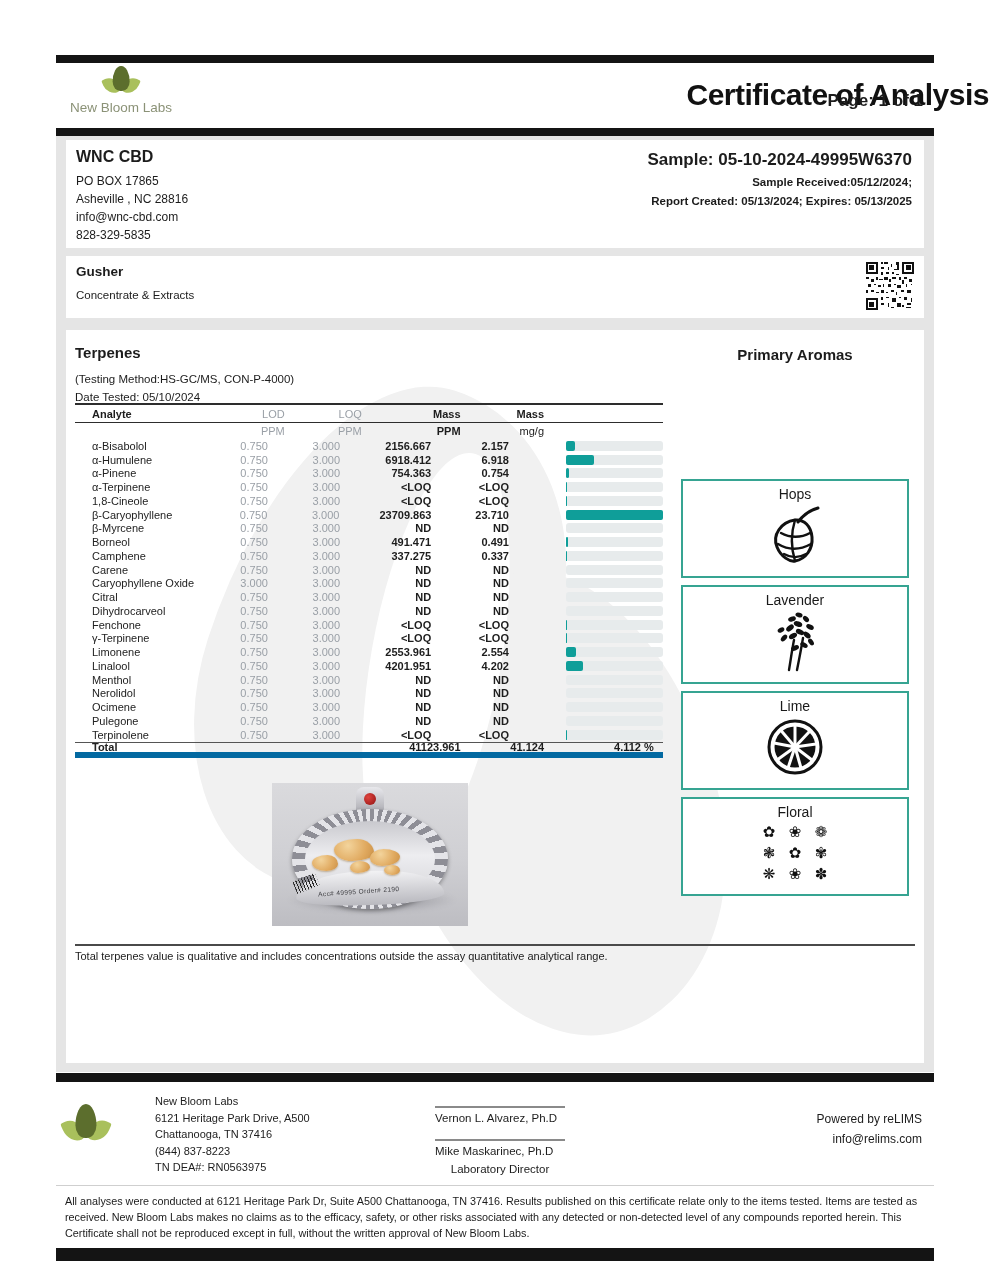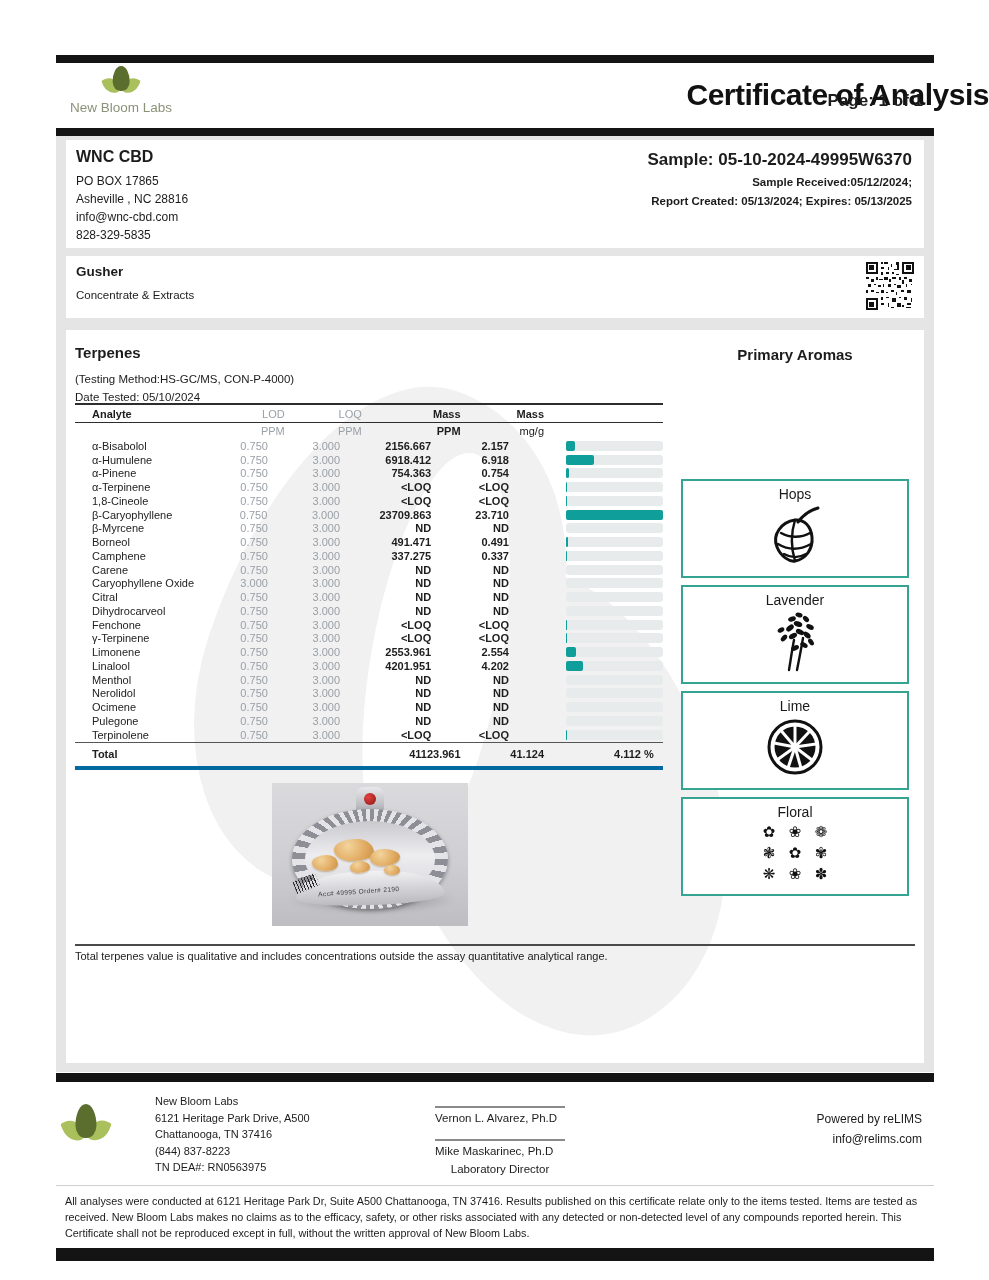--- a/index.html
+++ b/index.html
@@ -54,21 +54,21 @@
   .c-lod { width:44px; text-align:right; }
   .c-loq { width:58px; text-align:right; }
   .c-ppm { width:92px; text-align:right; }
   .c-mgg { width:68px; text-align:right; }
   .c-bar { width:97px; margin-left:17px; display:flex; align-items:center; }
   .dim { color:#999fa6; }
   .hd { font-weight:700; color:#1d1d1d; }
   .val { font-weight:700; color:#1d1d1d; }
   .track { position:relative; width:97px; height:10px; background:#e7ebec; border-radius:3px; }
   .fill { position:absolute; left:0; top:0; height:10px; background:#0f9e99; border-radius:2px; }
-  .trow-total { height:28px; border-top:1px solid #555; border-bottom:4px solid #0369a1; font-weight:700; }
+  .trow-total { height:16px; border-top:1px solid #555; border-bottom:6px solid #0369a1; font-weight:700; }
   .pct { margin-left:13px; font-weight:600; }
 
   .footnote-line { position:absolute; left:9px; width:840px; height:2px; background:#4a4a4a; }
   .footnote { position:absolute; left:9px; font-size:11px; }
 
   
   .aroma-title { position:absolute; left:615px; width:228px; text-align:center; font-size:15px; font-weight:700; }
   .aroma-box { position:absolute; left:615px; width:228px; height:99px; background:#fff;
                border:2px solid #36a492; text-align:center; }
   .aroma-label { font-size:14px; margin-top:5px; color:#1a1a1a; }

